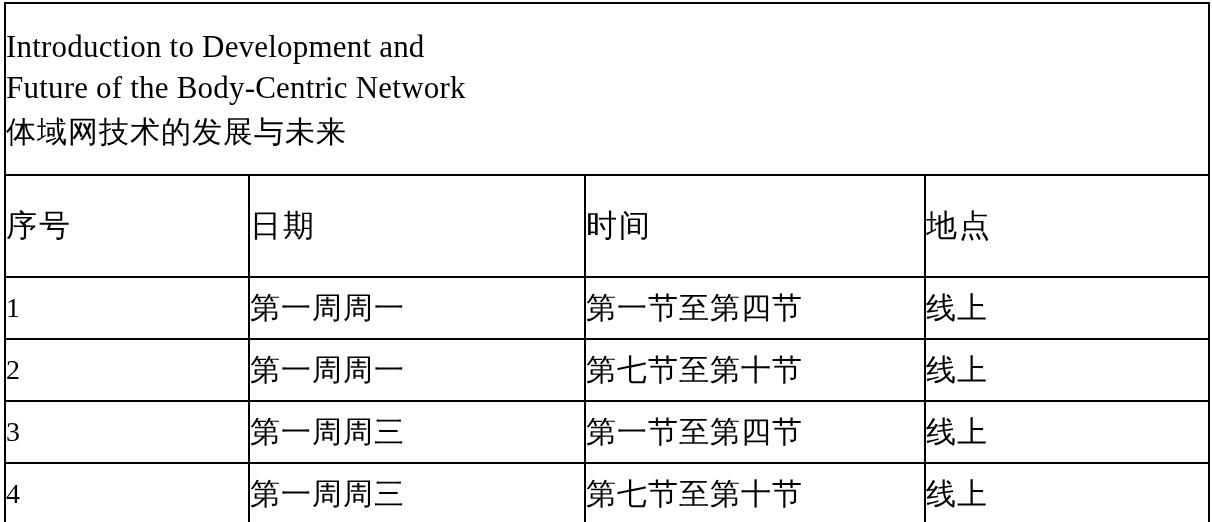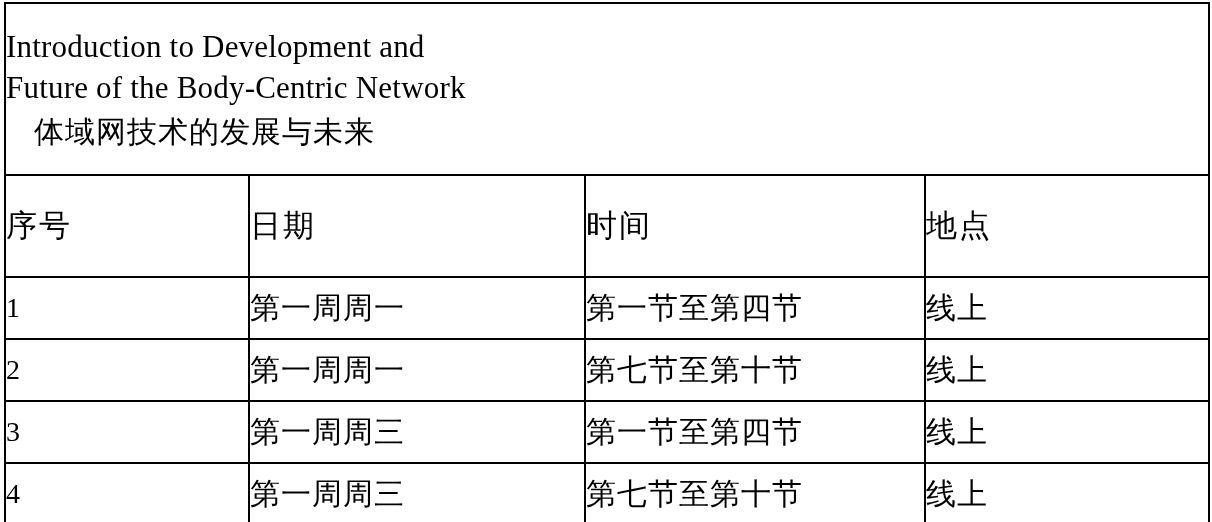--- a/index.html
+++ b/index.html
@@ -46,21 +46,20 @@
   .title-en {
     font-family: "Liberation Serif", serif;
     font-size: 31px;
     letter-spacing: 0.2px;
   }
   .title-cn {
     font-family: "DejaVu Sans", sans-serif;
     font-size: 30px;
     margin-top: 4px;
     letter-spacing: 1px;
-    padding-left: 28px;
   }
   .head-cell {
     height: 100px;
     font-family: "DejaVu Sans", sans-serif;
     font-size: 31px;
     letter-spacing: 2px;
   }
   .body-row td {
     height: 60px;
   }

